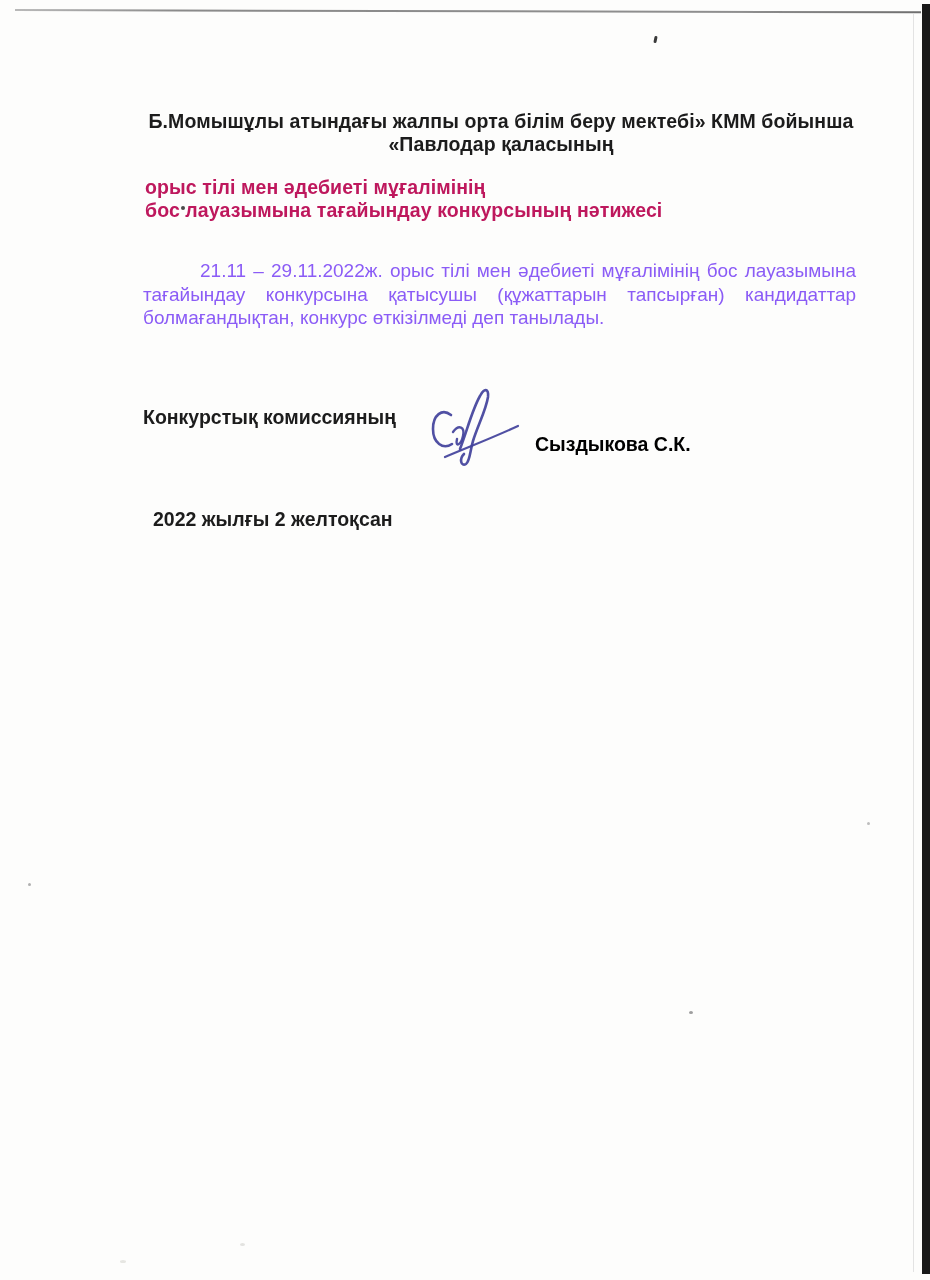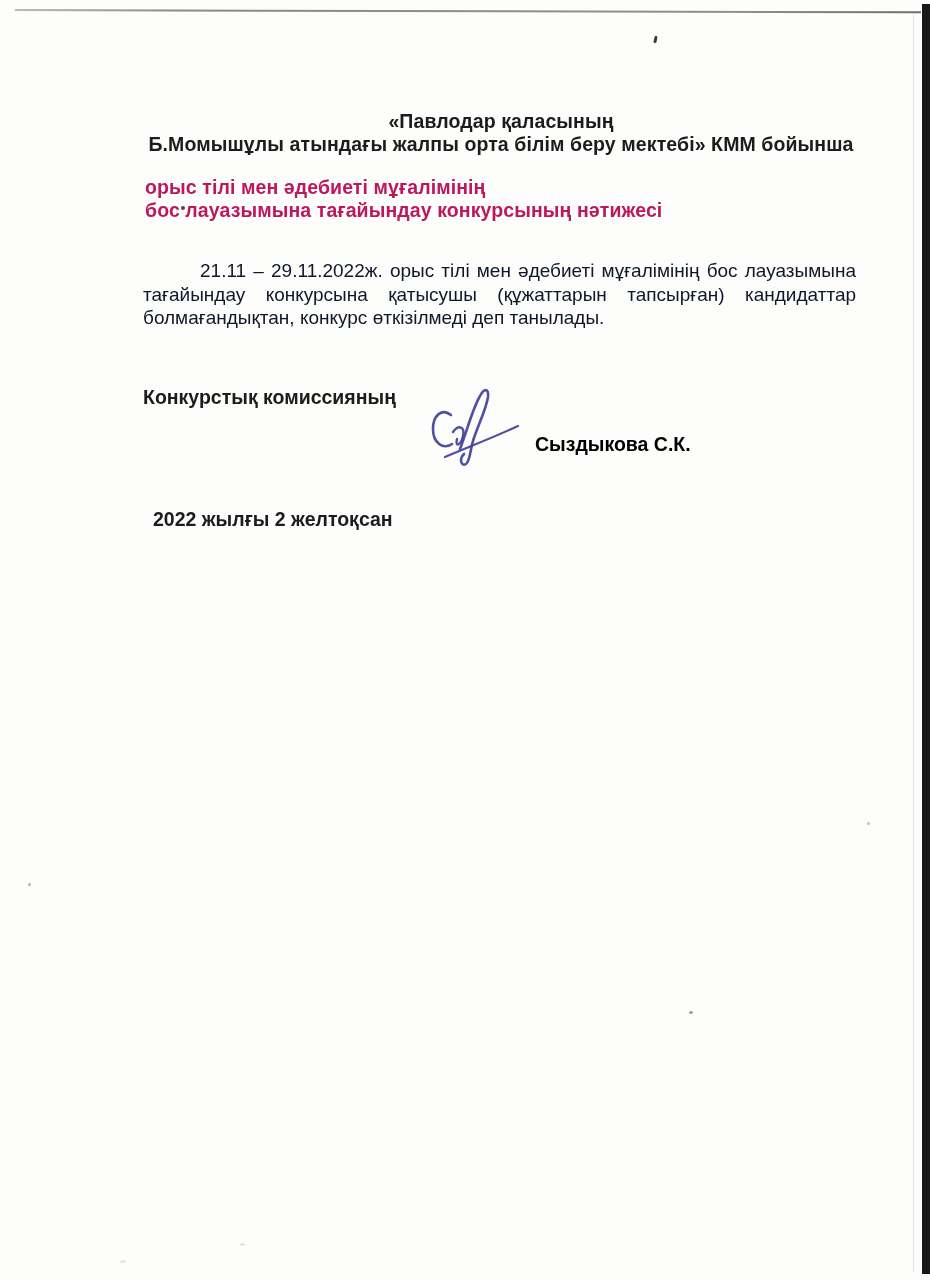--- a/index.html
+++ b/index.html
@@ -44,29 +44,29 @@
     text-align:center;font-weight:700;font-size:19.5px;line-height:22.5px;
     color:#1c1c1c;letter-spacing:0.1px;
   }
   .doc-subtitle{
     position:absolute;left:145px;top:176px;width:712px;
     text-align:left;font-weight:700;font-size:19.5px;line-height:22.5px;
     color:#be185d;letter-spacing:0.1px;
   }
   .doc-body{
     position:absolute;left:143px;top:259px;width:713px;
-    font-size:19px;line-height:23.5px;color:#0f172a;
+    font-size:19px;line-height:23.5px;color:#8b5cf6;
   }
   .jline{text-align:justify;text-align-last:justify;}
   .jline.first{padding-left:57px;}
   .lline{text-align:left;text-align-last:left;}
   .b{font-weight:400;}
 
   .sig-label{
-    position:absolute;left:143px;top:387px;
+    position:absolute;left:143px;top:407px;
     font-weight:700;font-size:19.5px;line-height:21.5px;color:#1c1c1c;
   }
   .sig-scribble{
     position:absolute;left:426px;top:386px;width:94px;height:84px;
   }
   .sig-name{
     position:absolute;left:535px;top:433px;
     font-weight:700;font-size:19.5px;color:#000000;
   }
   .doc-date{
@@ -84,22 +84,22 @@
   <div class="page-edge-shadow"></div>
   <div class="speck s1"></div>
   <div class="speck s2"></div>
   <div class="speck s3"></div>
   <div class="speck s4"></div>
   <div class="speck s5"></div>
   <div class="speck s6"></div>
   <div class="speck s7"></div>
 
   <div class="doc-title">
+    <div>Б.Момышұлы атындағы жалпы орта білім беру мектебі» КММ бойынша</div>
     <div>«Павлодар қаласының</div>
-    <div>Б.Момышұлы атындағы жалпы орта білім беру мектебі» КММ бойынша</div>
   </div>
 
   <div class="doc-subtitle">
     <div>орыс тілі мен әдебиеті  мұғалімінің</div>
     <div>бос лауазымына тағайындау конкурсының нәтижесі</div>
   </div>
 
   <div class="doc-body">
     <div class="jline first"><span>21.11 – 29.11.2022ж.  орыс тілі мен  әдебиеті мұғалімінің бос лауазымына</span></div>
     <div class="jline"><span>тағайындау конкурсына</span> <span class="b">қатысушы</span> <span>(құжаттарын тапсырған)</span> <span class="b">кандидаттар</span></div>

